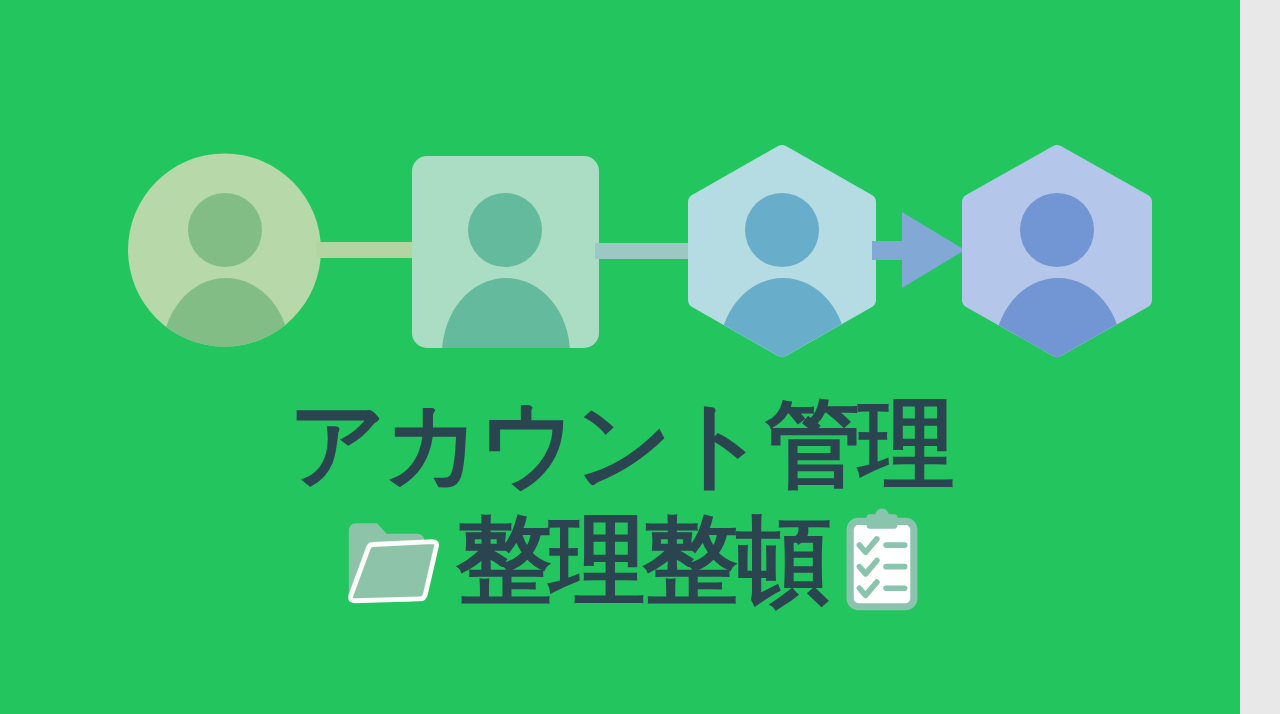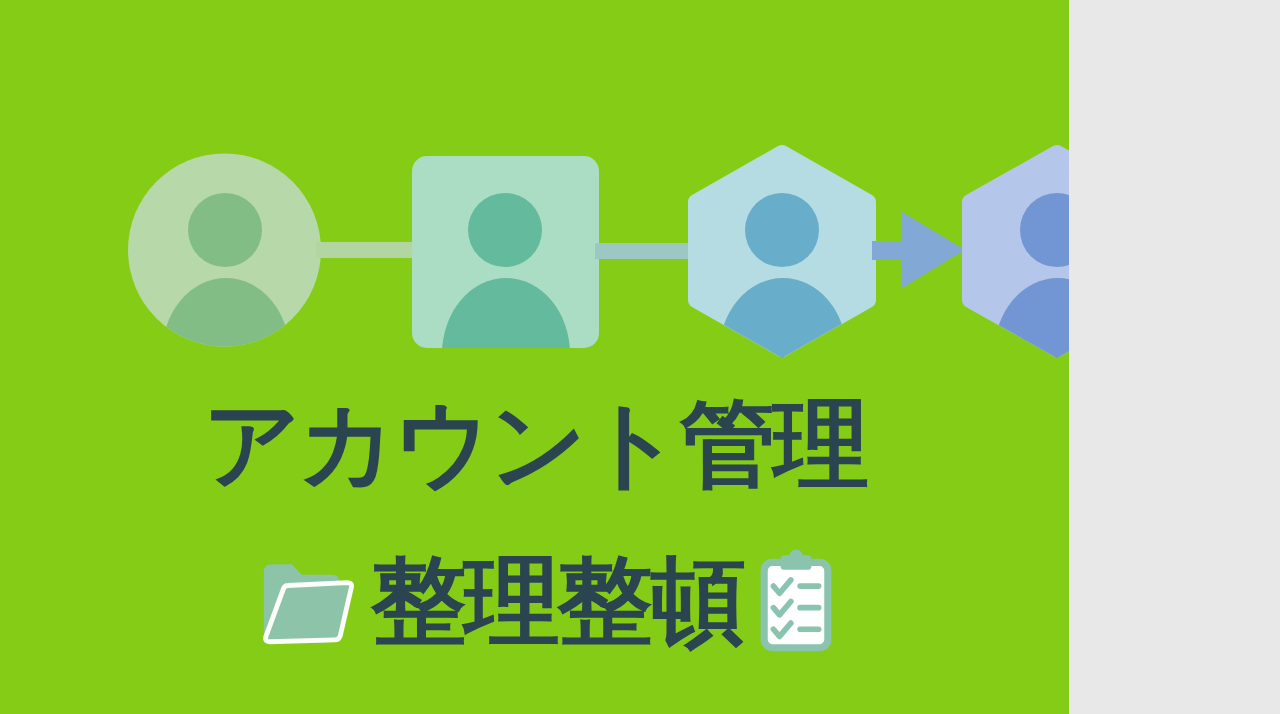--- a/index.html
+++ b/index.html
@@ -2,23 +2,23 @@
 <html><head>
 <meta charset="utf-8">
 <style>
   html,body{margin:0;padding:0;}
   body{
     font-family:"DejaVu Sans","Liberation Sans",sans-serif;
     background:#e8e8e8;
   }
   .canvas{
     position:relative;
-    width:1069px;
+    width:1240px;
     height:714px;
-    background:#84cc16;
+    background:#22c55e;
     overflow:hidden;
   }
   .abs{position:absolute;}
   .avatar-svg{display:block;}
   .title-line1{
     position:absolute;
     top:392px;
     left:0;
     width:100%;
     text-align:center;
@@ -32,21 +32,20 @@
   .title-line2-row{
     position:absolute;
     top:508px;
     left:0;
     right:0;
     display:flex;
     justify-content:center;
     align-items:center;
     gap:16px;
     padding-left:22px;
-    margin-top:41px;
   }
   .title-line2-text{
     font-size:96px;
     font-weight:900;
     letter-spacing:-0.03em;
     line-height:1.1;
     color:#2a454f;
     white-space:nowrap;
   }
 </style>

